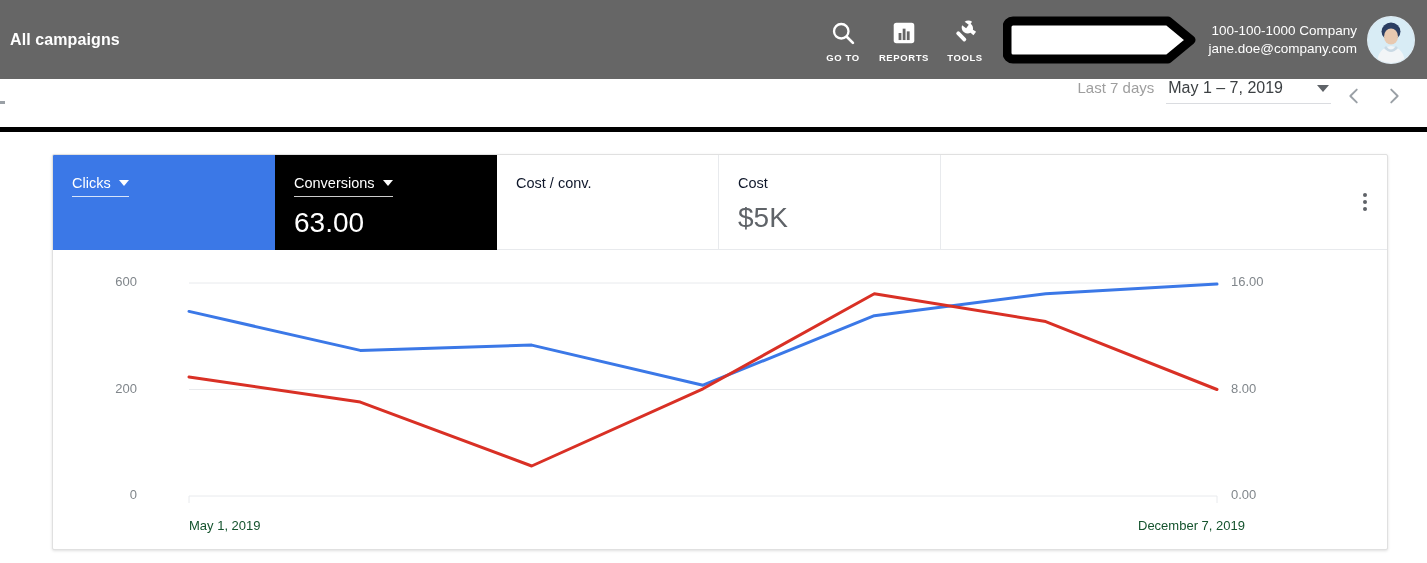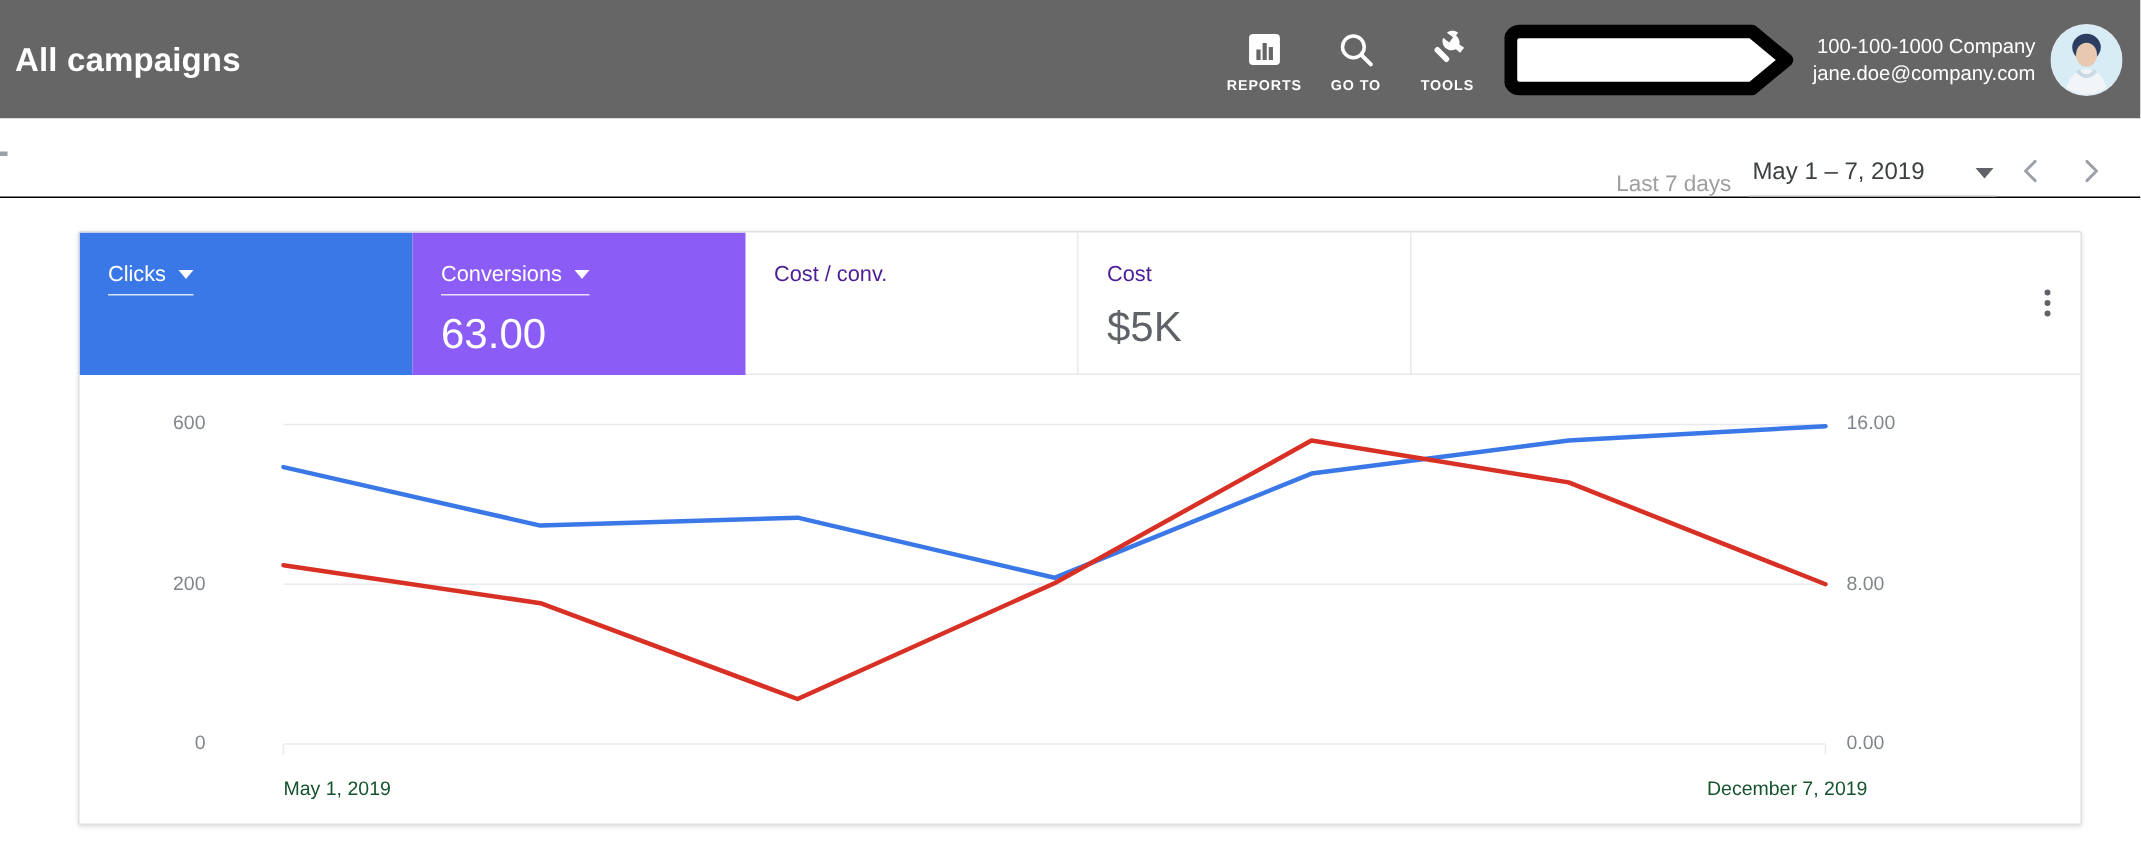--- a/index.html
+++ b/index.html
@@ -11,21 +11,21 @@
   }
   .screen { position: relative; width: 1427px; height: 563px; background: #fff; }
 
   
   .topbar {
     position: absolute; left: 0; top: 0; width: 1427px; height: 79px;
     background: #666666;
     display: flex; align-items: center;
   }
   .app-title {
-    color: #ffffff; font-size: 22px; font-weight: bold;
+    color: #ffffff; font-size: 16px; font-weight: bold;
     margin-left: 10px; letter-spacing: 0.1px;
   }
   .topbar-right {
     position: absolute; right: 0; top: 0; height: 79px;
     display: flex; align-items: center;
   }
   .tool-item {
     display: flex; flex-direction: column; align-items: center; justify-content: center;
     width: 61px; height: 79px; cursor: pointer;
   }
@@ -43,22 +43,22 @@
   .acct-line { font-size: 13.5px; }
   .avatar {
     width: 48px; height: 48px; border-radius: 50%; margin-right: 12px;
     background: #cfe3ef; overflow: hidden; position: relative;
     border: 1px solid rgba(255,255,255,0.35);
   }
 
   
   .toolbar {
     position: absolute; left: 0; top: 79px; width: 1427px; height: 53px;
-    background: #ffffff; border-bottom: 1px solid #000000;
-    display: flex; align-items: flex-end; justify-content: flex-end;
+    background: #ffffff; border-bottom: 5px solid #000000;
+    display: flex; align-items: flex-start; justify-content: flex-end;
   }
   .edge-stub {
     position: absolute; left: 0; top: 22px; width: 5px; height: 3px; background: #9aa0a6;
   }
   .range-label { color: #9e9e9e; font-size: 15px; margin-right: 12px; }
   .range-value-wrap {
     border-bottom: 1px solid #dadce0; padding: 0 2px 6px 2px;
     display: flex; align-items: center; min-width: 160px;
   }
   .range-value { color: #3c4043; font-size: 16px; }
@@ -80,23 +80,23 @@
     overflow: hidden;
   }
   .metrics-row {
     display: flex; height: 95px; border-bottom: 1px solid #e8eaed;
   }
   .metric {
     width: 222px; height: 95px; padding: 19px 0 0 19px;
     border-right: 1px solid #e8eaed; position: relative;
   }
   .metric.blue { background: #3b78e7; border-right: none; }
-  .metric.red  { background: #8b5cf6; border-right: none; }
+  .metric.red  { background: #000000; border-right: none; }
   .metric-label {
-    font-size: 14.5px; color: #4c1d95; display: inline-flex; align-items: center;
+    font-size: 14.5px; color: #0f172a; display: inline-flex; align-items: center;
   }
   .metric.blue .metric-label, .metric.red .metric-label { color: #ffffff; }
   .metric-sel {
     display: inline-flex; align-items: center; padding-bottom: 5px;
     border-bottom: 1px solid rgba(255,255,255,0.8); cursor: pointer;
   }
   .caret-white {
     margin-left: 8px; width: 0; height: 0;
     border-left: 5px solid transparent; border-right: 5px solid transparent;
     border-top: 6px solid #ffffff;
@@ -123,41 +123,41 @@
 </style>
 </head>
 <body>
 
 <div class="screen">
 
   <div class="topbar">
     <div class="app-title">All campaigns</div>
 
     <div class="topbar-right">
+
+      <div class="tool-item">
+        <span class="tool-glyph">
+          <svg width="28" height="28" viewBox="0 0 24 24">
+            <circle cx="10.5" cy="10.5" r="6.2" fill="none" stroke="#ffffff" stroke-width="2"></circle>
+            <line x1="15.2" y1="15.2" x2="20.5" y2="20.5" stroke="#ffffff" stroke-width="2.3" stroke-linecap="round"></line>
+          </svg>
+        </span>
+        <span class="tool-label">GO TO</span>
+      </div>
 
       <div class="tool-item">
         <span class="tool-glyph">
           <svg width="26" height="26" viewBox="0 0 24 24">
             <rect x="2.5" y="2.5" width="19" height="19" rx="2.5" fill="#ffffff"></rect>
             <rect x="7" y="12" width="2.6" height="6.5" fill="#666666"></rect>
             <rect x="10.8" y="8" width="2.6" height="10.5" fill="#666666"></rect>
             <rect x="14.6" y="10.5" width="2.6" height="8" fill="#666666"></rect>
           </svg>
         </span>
         <span class="tool-label">REPORTS</span>
-      </div>
-
-      <div class="tool-item">
-        <span class="tool-glyph">
-          <svg width="28" height="28" viewBox="0 0 24 24">
-            <circle cx="10.5" cy="10.5" r="6.2" fill="none" stroke="#ffffff" stroke-width="2"></circle>
-            <line x1="15.2" y1="15.2" x2="20.5" y2="20.5" stroke="#ffffff" stroke-width="2.3" stroke-linecap="round"></line>
-          </svg>
-        </span>
-        <span class="tool-label">GO TO</span>
       </div>
 
       <div class="tool-item">
         <span class="tool-glyph">
           <svg width="28" height="28" viewBox="0 0 24 24">
             <path d="M20.4 4.5c-1.7-1.7-4.3-2-6.3-0.9l3.1 3.1-2.6 2.6-3.1-3.1c-1.1 2-0.8 4.6 0.9 6.3 1.5 1.5 3.6 1.9 5.4 1.2l0.9 0.9-0.1 0.1 1.4 1.4 2.6-2.6-1.4-1.4-0.1 0.1-0.9-0.9c0.7-1.8 0.3-3.9-1.2-5.4z" fill="#ffffff" transform="translate(-1.5,-1) rotate(-8 12 10)"></path>
             <rect x="3.6" y="13.2" width="10.5" height="3.3" rx="1.4" fill="#ffffff" transform="rotate(45 8.8 14.8)"></rect>
           </svg>
         </span>
         <span class="tool-label">TOOLS</span>

